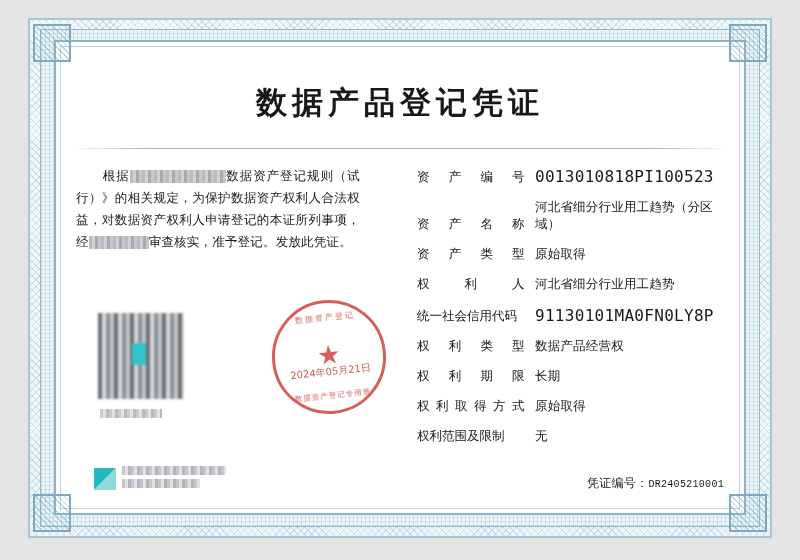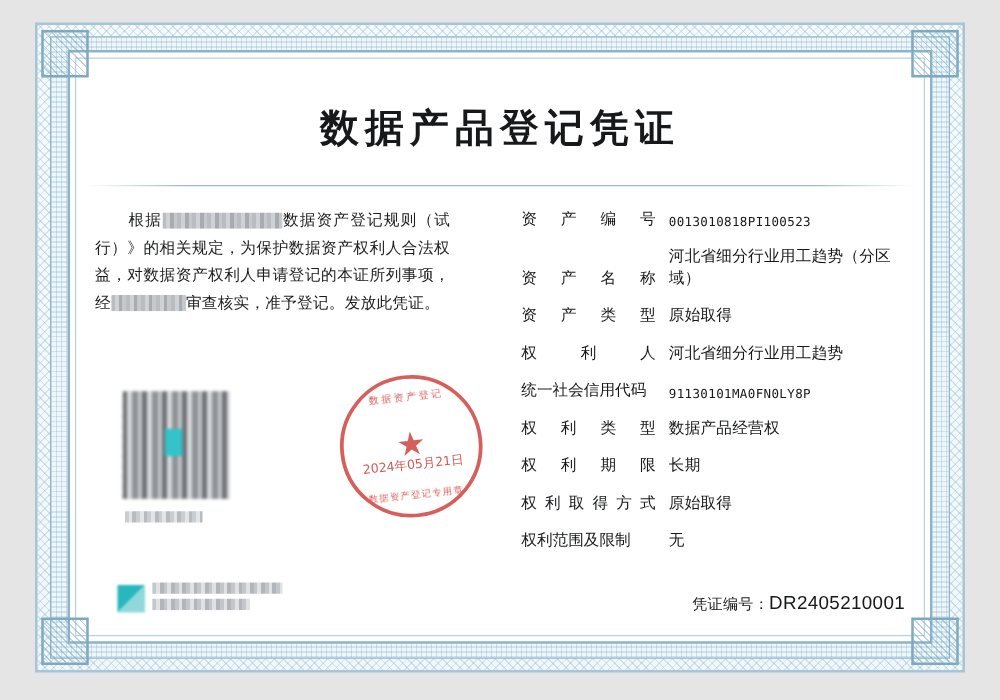--- a/index.html
+++ b/index.html
@@ -219,21 +219,21 @@
     text-align-last: left;
     letter-spacing: 0;
   }
   .field-value {
     font-size: 12.5px;
     color: #17181a;
     letter-spacing: 0.2px;
   }
   .field-value.mono {
     font-family: "DejaVu Sans Mono", "Liberation Mono", monospace;
-    font-size: 10px;
+    font-size: 16px;
     letter-spacing: 0.3px;
   }
 
   
   .seal {
     position: absolute;
     left: 272px;
     top: 300px;
     width: 108px;
     height: 108px;
@@ -282,22 +282,22 @@
   .cert-no {
     position: absolute;
     right: 6px;
     bottom: 10px;
     font-size: 12px;
     color: #17181a;
     font-family: "DejaVu Sans", "Liberation Sans", sans-serif;
     letter-spacing: 0.3px;
   }
   .cert-no .num {
-    font-family: Liberation Sans, sans-serif;
-    font-size: 15px;
+    font-family: Liberation Mono, monospace;
+    font-size: 10px;
   }
 </style>
 </head>
 <body>
 
 <div id="certificate">
 
   <div class="frame-outer"></div>
   <div class="frame-mid"></div>
   <div class="frame-inner"></div>

